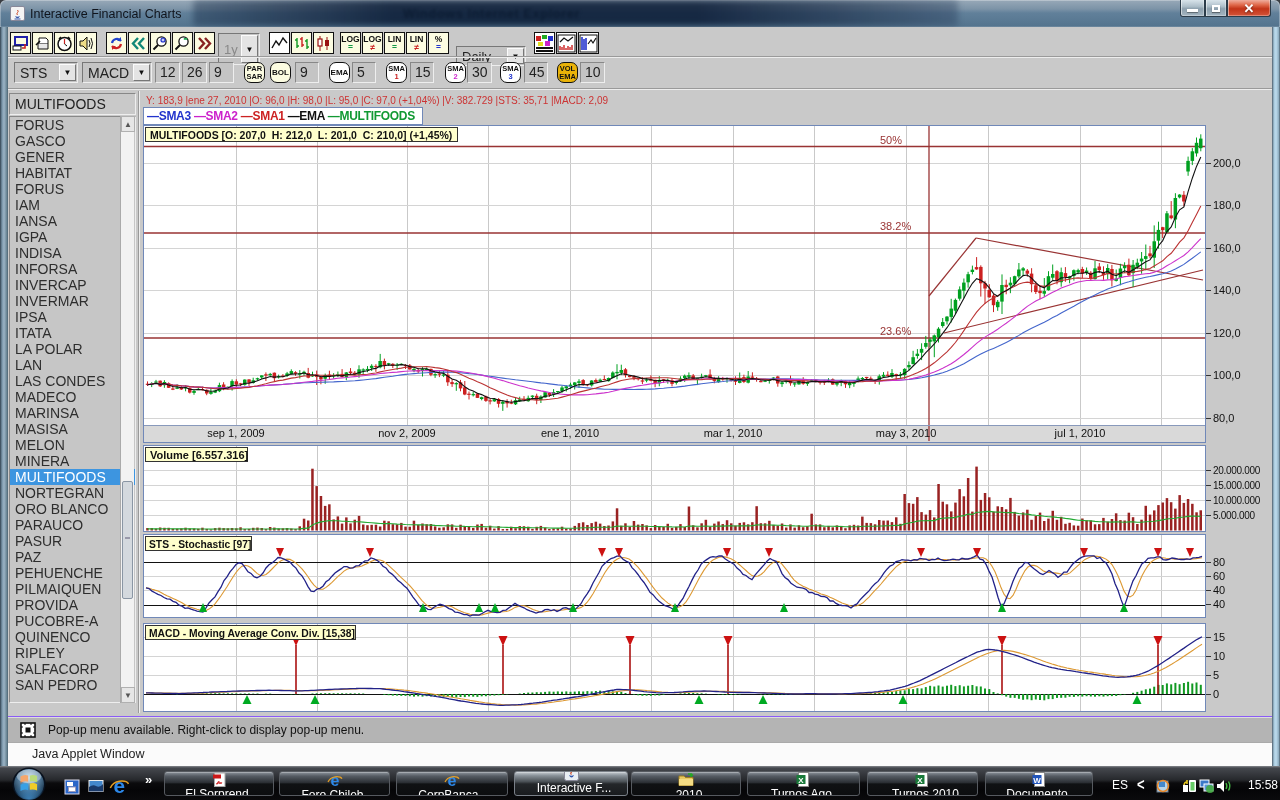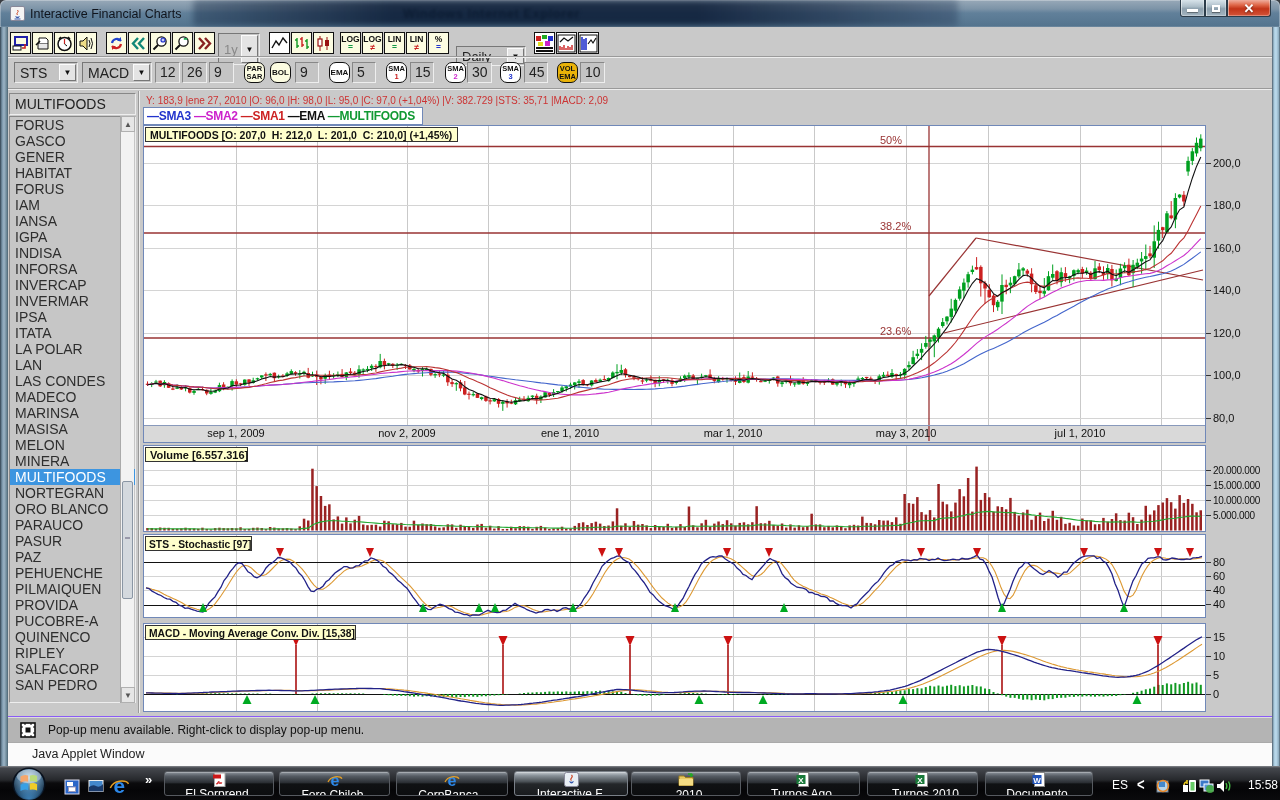--- a/index.html
+++ b/index.html
@@ -56,21 +56,21 @@
 #jbar { position:absolute; left:8px; top:742px; width:1264px; height:24px; background:#fbfbfb;
   border-top:1px solid #aaa; }
 #jbar span { position:absolute; left:24px; top:4px; font-size:12.5px; color:#222; }
 #taskbar { position:absolute; left:0; top:766px; width:1280px; height:34px;
   background:linear-gradient(180deg,#85888d 0,#45484e 2px,#26282c 14px,#0b0b0d 17px,#050507 24px,#0a0a0c 34px); }
 .task { position:absolute; top:771px; height:25px; border-radius:3px; border:1px solid #565a60;
   background:linear-gradient(180deg,#8e959d 0,#555b63 18%,#2b2f34 46%,#101214 52%,#0c0d0f 100%);
   display:flex; align-items:center; padding-left:6px; overflow:hidden;
   box-shadow:inset 0 1px 0 rgba(255,255,255,0.25);flex-direction:column; }
 .task.act { background:linear-gradient(180deg,#c6ccd2 0,#889098 16%,#4a5055 42%,#24272a 52%,#191b1e 100%);
-  border-color:#7a8088; }
+  border-color:#7a8088;justify-content:flex-end; }
 .tic { display:flex; margin-right:6px; }
 .tlb { font-size:12px; color:#ffffff; white-space:nowrap; }
 .qlnch { position:absolute; top:779px; display:flex; }
 #chev { position:absolute; left:145px; top:772px; color:#fff; font-size:13px; font-weight:bold; }
 #wbtns { position:absolute; left:1180px; top:0; height:17px; display:flex; }
 .wb { height:17px; border:1px solid #2c3c4a; border-top:none; display:flex; align-items:center;
   justify-content:center; color:#fff; font-size:10px;
   box-shadow:inset 1px 0 0 rgba(255,255,255,0.5), inset -1px -1px 0 rgba(255,255,255,0.3);
   background:linear-gradient(180deg,#d8e3ea 0,#aebfca 40%,#8da0ae 55%,#a4b5c1 100%); }
 .wb span { display:block; }

